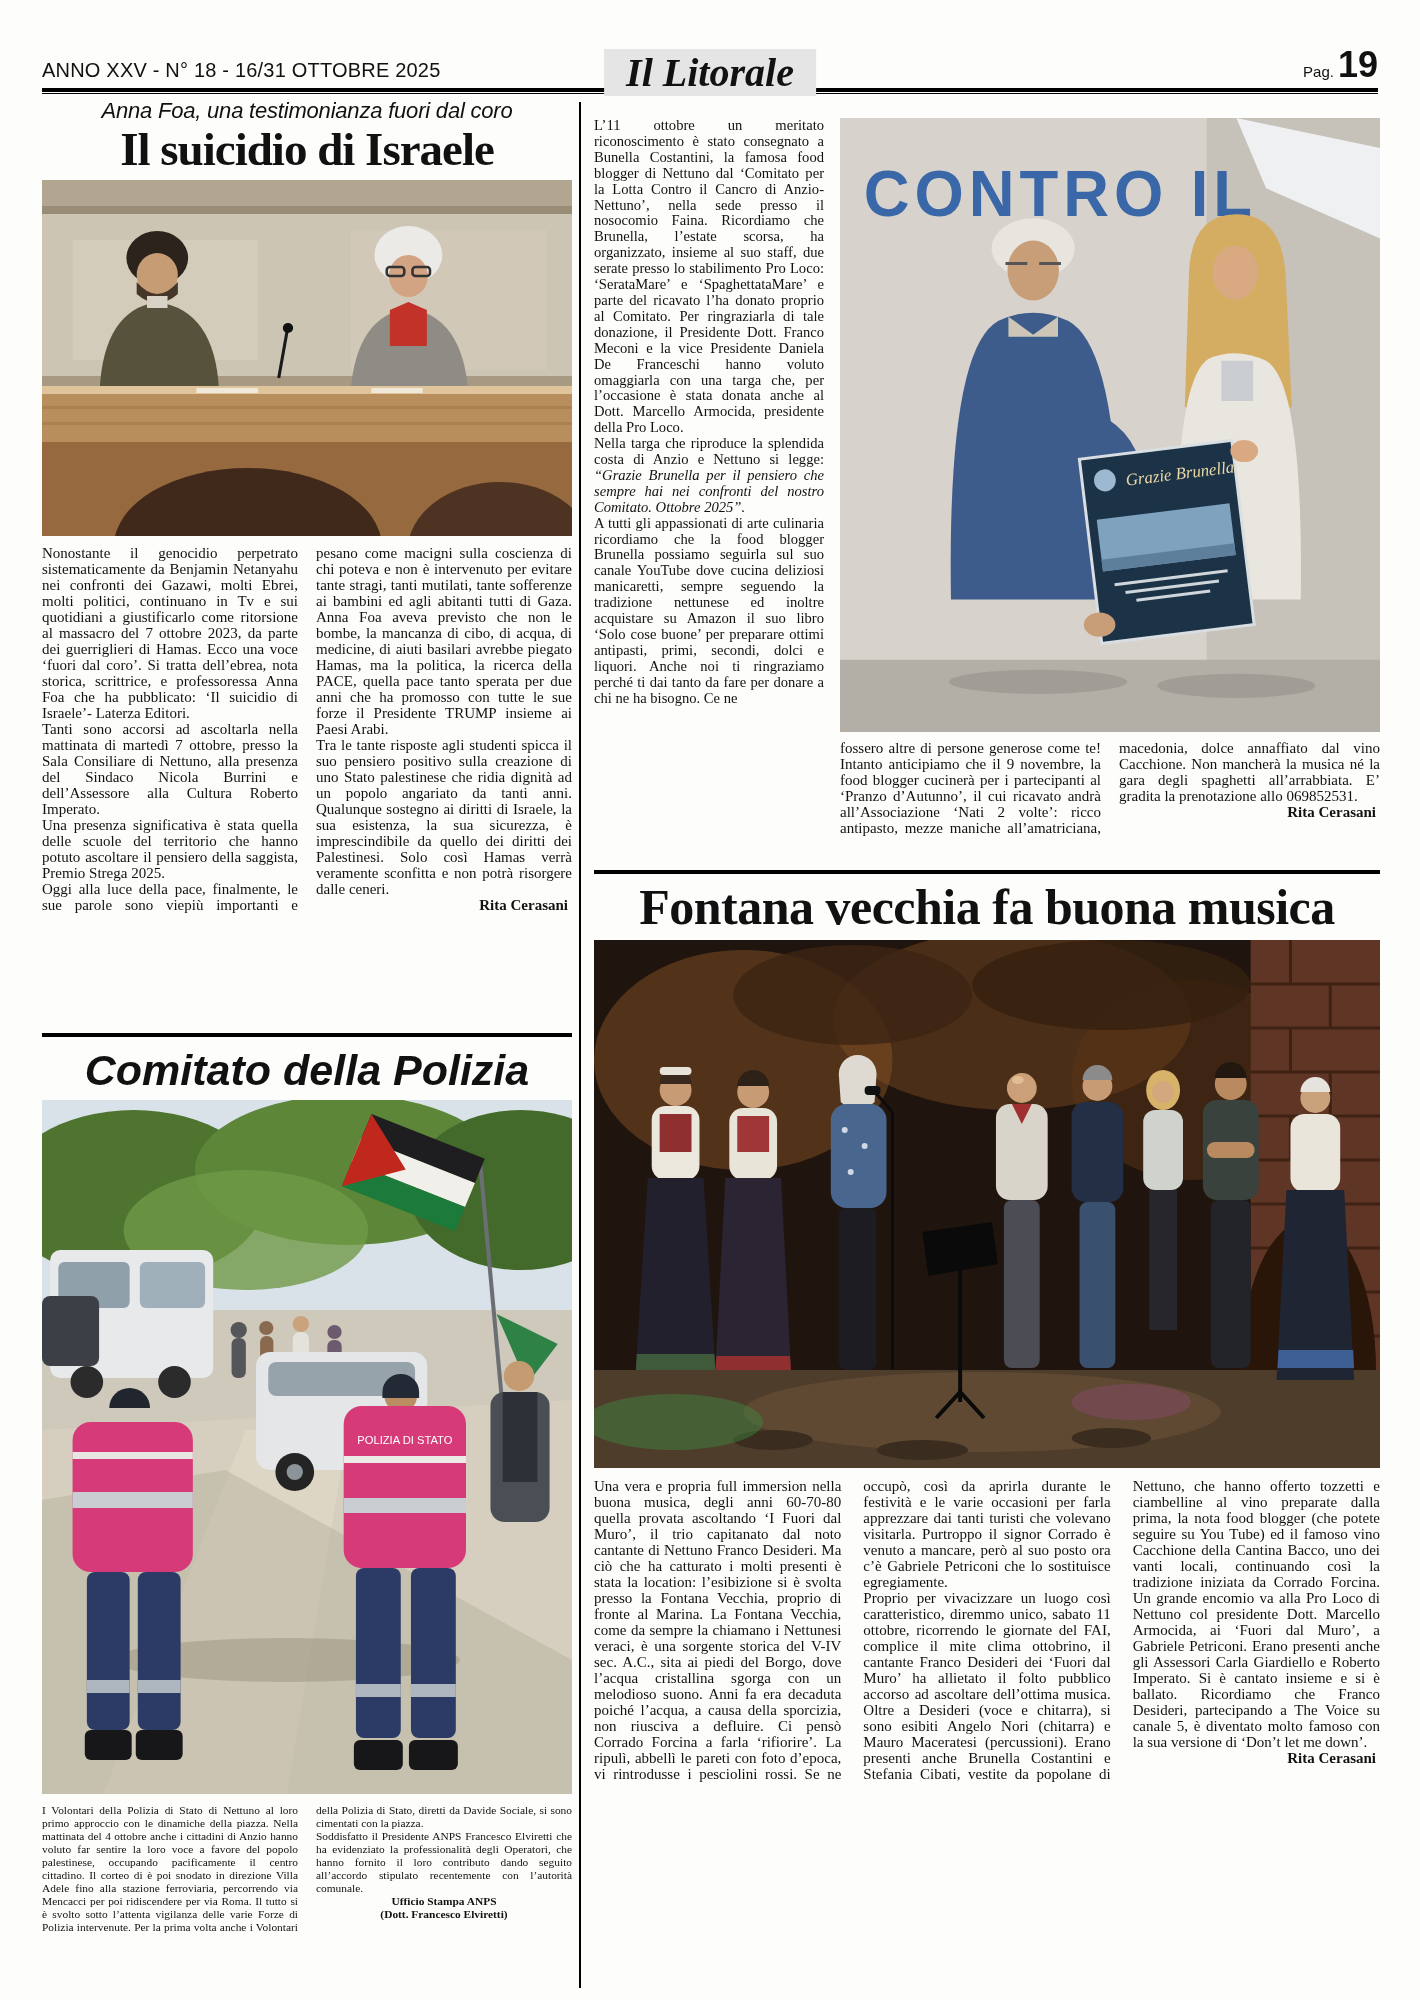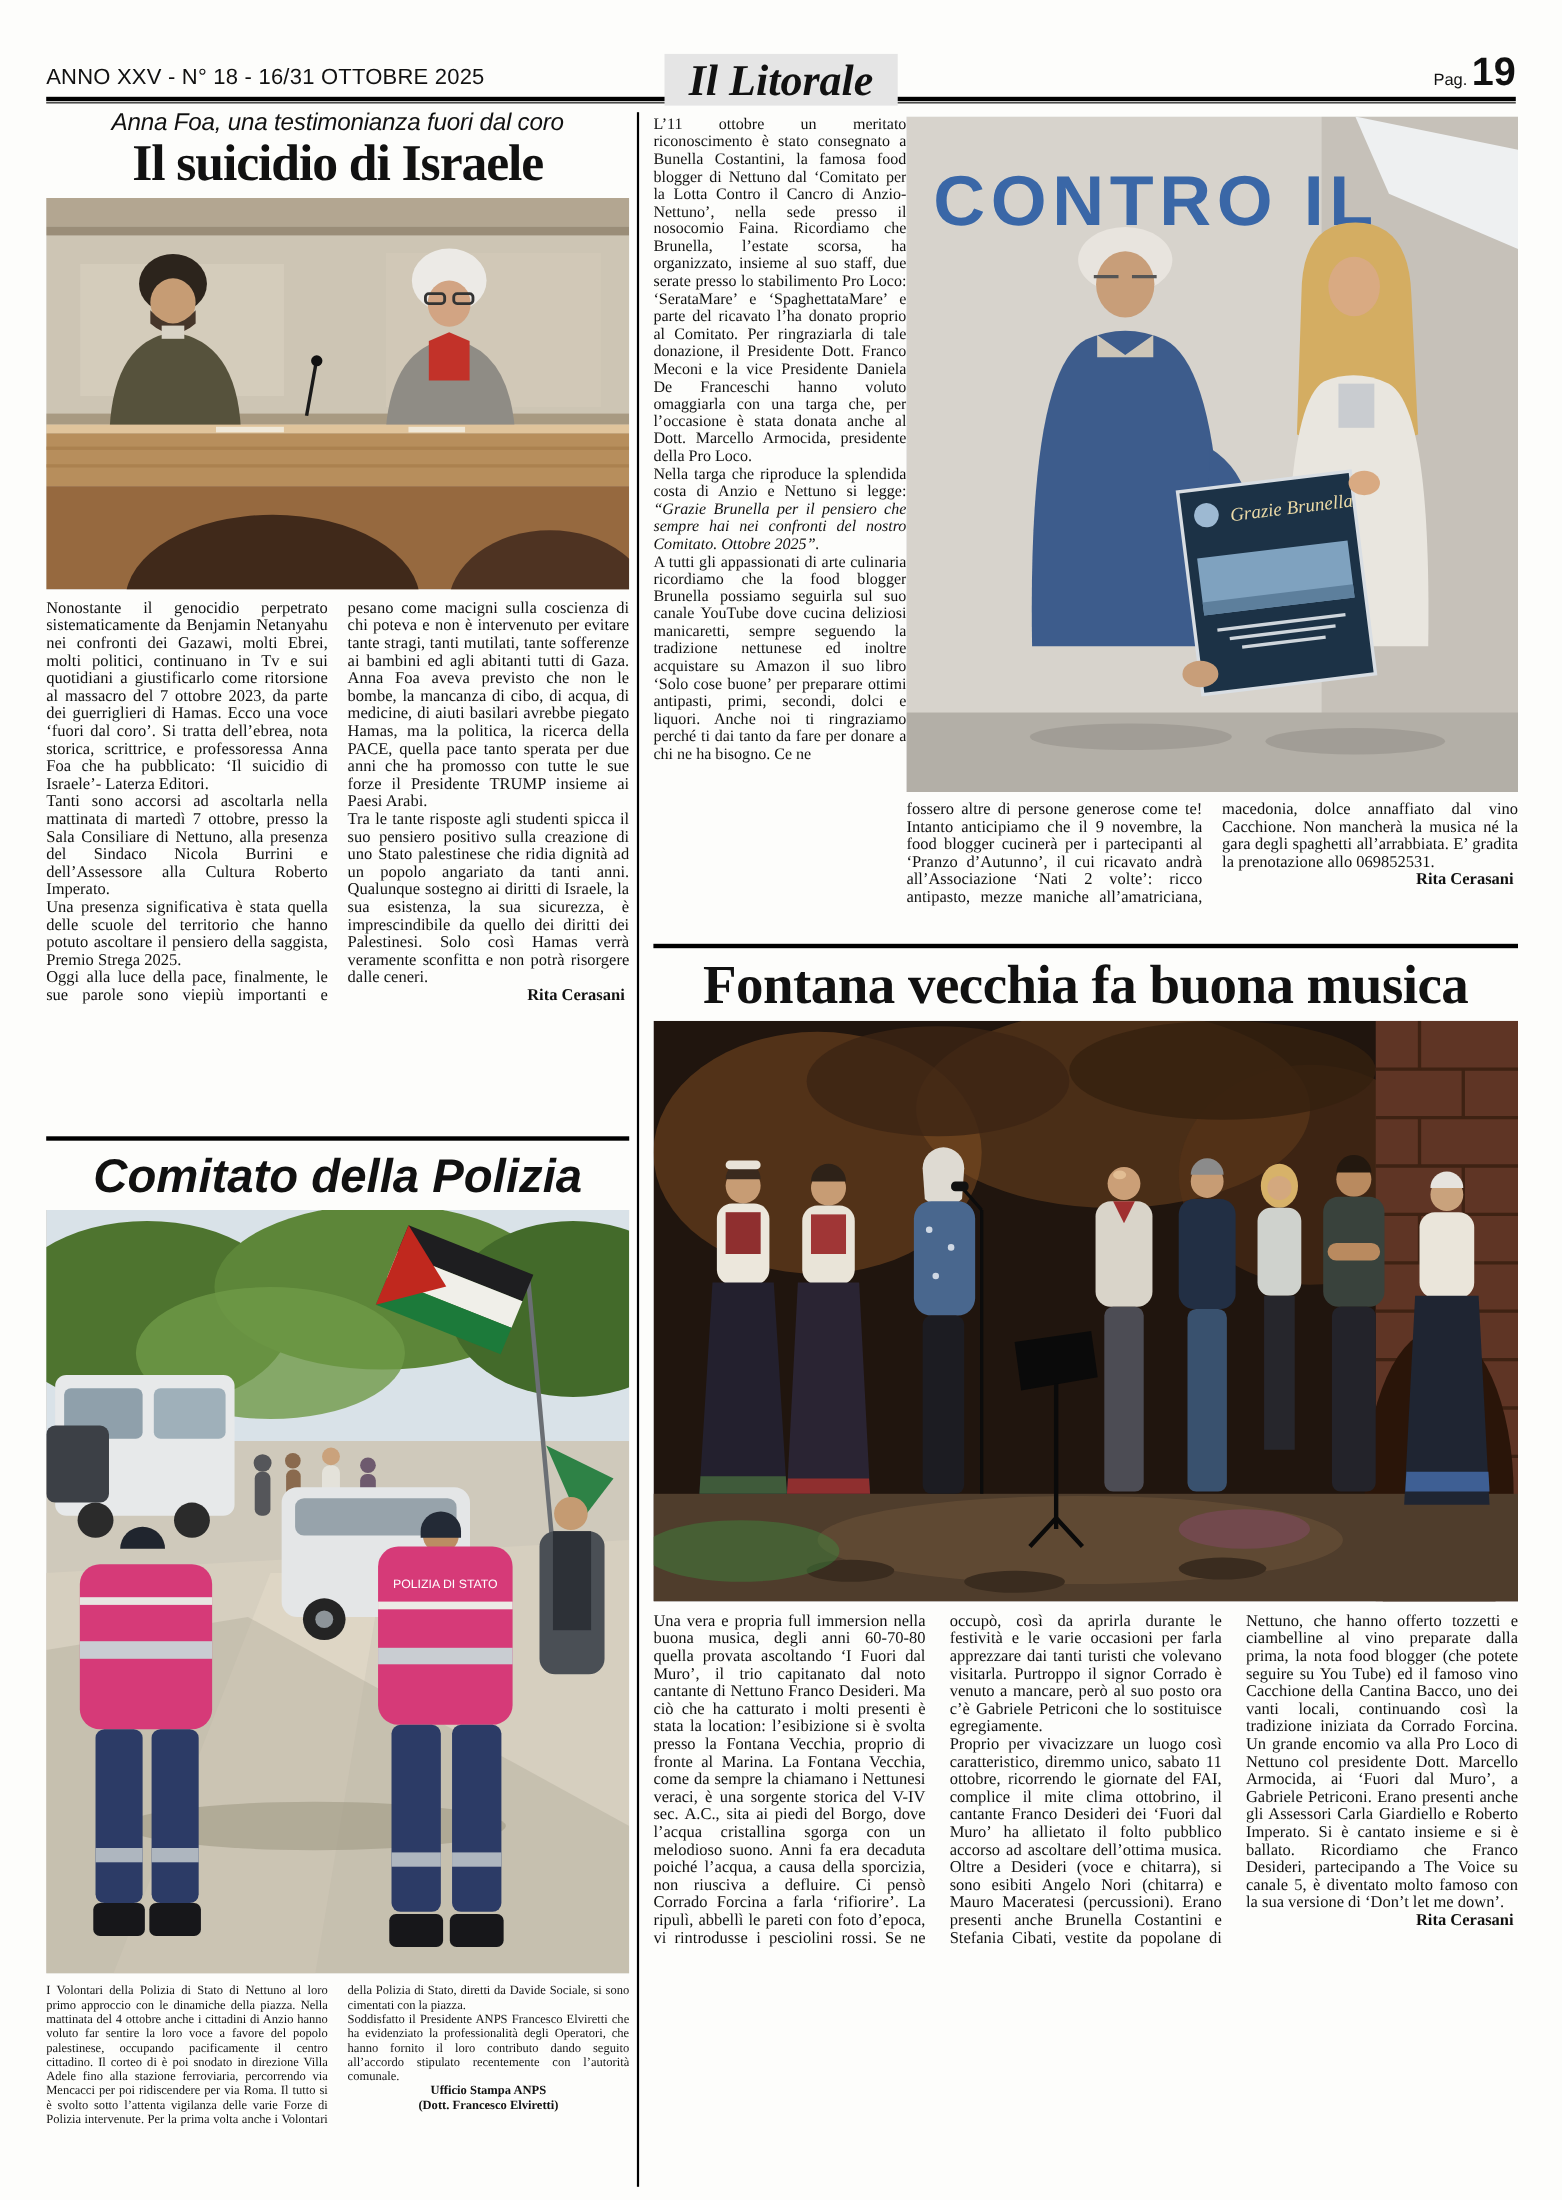--- a/index.html
+++ b/index.html
@@ -43,21 +43,21 @@
   
   .photo{background:#e5e5e5;overflow:hidden;}
   .photo svg{display:block;width:100%;height:100%;}
   #photo1{height:356px;margin-top:7px;}
   #photo2{height:614px;}
   #photo3{height:528px;margin-top:8px;}
   #photo4{height:694px;margin-top:8px;}
   #suicidio-body{margin-top:9px;height:478px;overflow:hidden;}
   .hrule-left{margin-top:10px;}
   #volontari-body{margin-top:10px;height:152px;overflow:hidden;font-size:11.4px;line-height:13px;}
-  .brunella-row{display:flex;gap:0;margin-top:8px;height:744px;}
+  .brunella-row{display:flex;gap:16px;margin-top:20px;height:744px;}
   .b-col1{width:230px;overflow:hidden;font-size:14.6px;line-height:15.9px;}
   .b-right{flex:1;display:flex;flex-direction:column;}
   .b-bottom{margin-top:8px;flex:1;overflow:hidden;}
   .hrule-right{margin-top:8px;}
   #fontana-body{margin-top:10px;height:420px;overflow:hidden;}
 </style>
 </head>
 <body>
 
 <div id="header">

